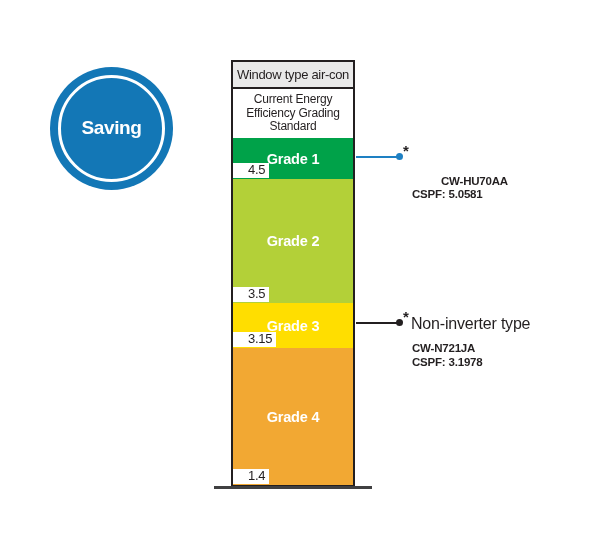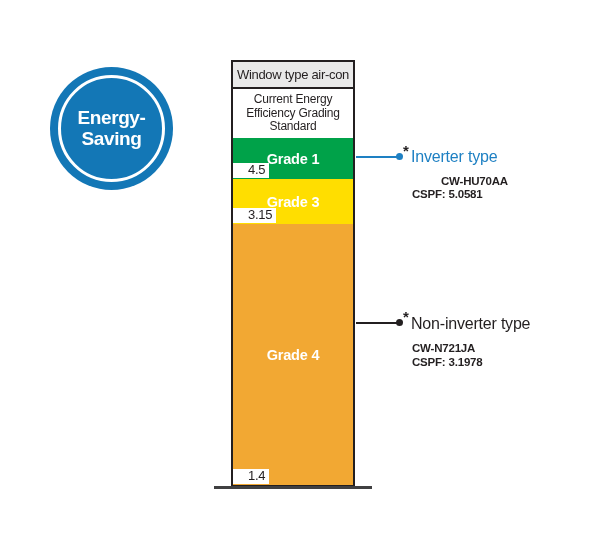--- a/index.html
+++ b/index.html
@@ -142,49 +142,51 @@
   .non-cspf  { left: 412px; top: 356px; }
 </style>
 </head>
 <body>
 
 <div class="stage">
 
   <div class="badge" style="background: rgb(19, 119, 182);">
     <div class="badge-ring"></div>
     <div class="badge-text">
-      <span class="badge-line">Energy-</span>
       <span class="badge-line">Saving</span>
     </div>
   </div>
 
   <div class="column">
     <div class="col-header" style="background: rgb(233, 233, 233);">Window type air-con</div>
     <div class="col-subheader">Current Energy Efficiency Grading Standard</div>
 
     <div class="grade" style="background: rgb(0, 162, 73); height: 41px;">
       <span class="grade-label">Grade 1</span>
       <span class="threshold">4.5</span>
+    </div>
+    <div class="grade" style="background: rgb(179, 208, 56); height: 124px;">
+      <span class="grade-label">Grade 2</span>
+      <span class="threshold">3.5</span>
     </div>
     <div class="grade" style="background: rgb(255, 222, 0); height: 45px;">
       <span class="grade-label">Grade 3</span>
       <span class="threshold">3.15</span>
     </div>
     <div class="grade" style="background: rgb(242, 168, 51); height: 46px;">
       <span class="grade-label">Grade 4</span>
       <span class="threshold">1.4</span>
     </div>
   </div>
 
   <div class="baseline"></div>
 
   <div class="ann-line inv-line" style="background: rgb(30, 128, 195);"></div>
   <div class="ann-dot inv-dot" style="background: rgb(30, 128, 195);"></div>
   <span class="ann-asterisk inv-asterisk">*</span>
-  <span class="ann-title inv-title" style="color: rgb(30, 128, 195);">Inverter type</span>
   <span class="ann-model inv-model">CW-HU70AA</span>
   <span class="ann-cspf inv-cspf">CSPF: 5.0581</span>
 
   <div class="ann-line non-line" style="background: rgb(35, 31, 32);"></div>
   <div class="ann-dot non-dot" style="background: rgb(35, 31, 32);"></div>
   <span class="ann-asterisk non-asterisk">*</span>
   <span class="ann-title non-title" style="color: rgb(35, 31, 32);">Non-inverter type</span>
   <span class="ann-model non-model">CW-N721JA</span>
   <span class="ann-cspf non-cspf">CSPF: 3.1978</span>
 

